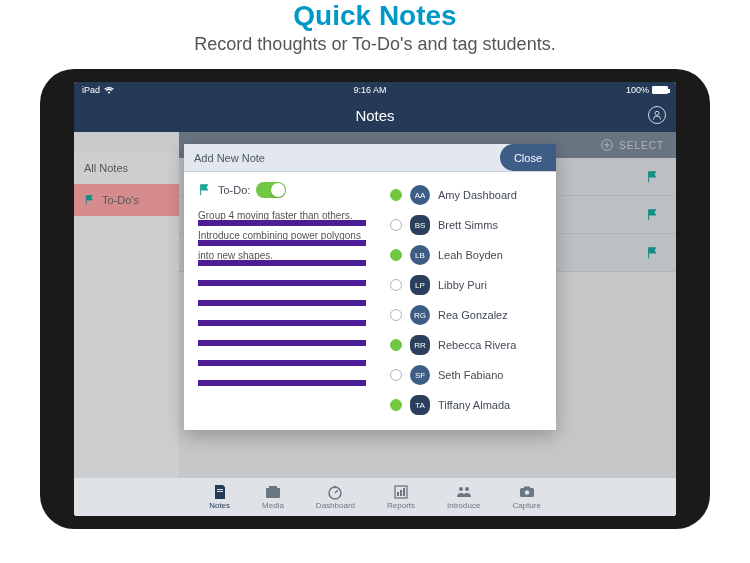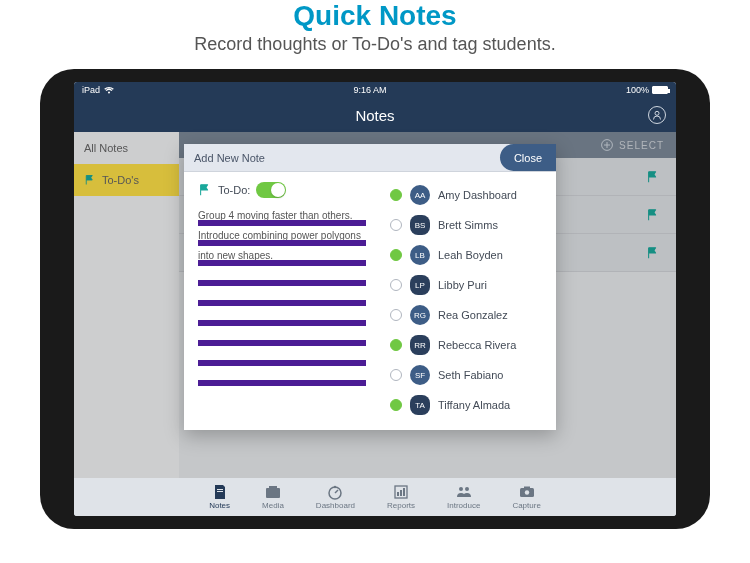--- a/index.html
+++ b/index.html
@@ -17,23 +17,23 @@
 .battery { width: 16px; height: 8px; border: 1px solid #fff; border-radius: 1px; position: relative; }
 .battery::after { content: ""; position: absolute; right: -3px; top: 2px; width: 2px; height: 4px; background: #fff; }
 .battery-fill { background: #fff; width: 100%; height: 100%; }
 
 .navbar { height: 34px; background: #243a57; color: #fff; display: flex; align-items: center; justify-content: center; position: relative; }
 .navbar-title { font-size: 15px; font-weight: 400; }
 .navbar-right { position: absolute; right: 10px; display: flex; align-items: center; gap: 10px; }
 .user-icon-circle { width: 18px; height: 18px; border: 1.5px solid #cfd6df; border-radius: 50%; display: flex; align-items: center; justify-content: center; }
 
 .bg-body { position: absolute; top: 50px; left: 0; right: 0; bottom: 38px; display: flex; }
-.bg-sidebar { width: 105px; background: #f1f2f4; height: 100%; }
+.bg-sidebar { width: 105px; background: #f1f2f4; height: 100%; margin-top: 20px; }
 .bg-sidebar .side-item { padding: 10px 10px; font-size: 11px; color: #666; display: flex; align-items: center; gap: 6px; }
-.bg-sidebar .side-item.active { background: #fde047; }
+.bg-sidebar .side-item.active { background: #fca5a5; }
 .bg-main { flex: 1; background: #e8eaed; position: relative; }
 .bg-selectbar { height: 26px; background: #7c8998; display: flex; align-items: center; justify-content: flex-end; padding-right: 12px; gap: 6px; color: #d0d5db; font-size: 10px; letter-spacing: 1px; }
 .bg-row { height: 38px; background: #dfe2e6; border-bottom: 1px solid #d0d3d8; display: flex; align-items: center; justify-content: flex-end; padding-right: 16px; }
 
 .bottombar { position: absolute; bottom: 0; left: 0; right: 0; height: 38px; background: #dfe3e8; display: flex; align-items: center; justify-content: center; gap: 32px; color: #6b7683; font-size: 8px; }
 .bottombar .tab { display: flex; flex-direction: column; align-items: center; gap: 1px; }
 .bottombar .tab svg { width: 16px; height: 16px; }
 .bottombar .tab.active { color: #243a57; }
 
 .overlay { position: absolute; top: 50px; left: 0; right: 0; bottom: 38px; background: rgba(0,0,0,0.15); }

